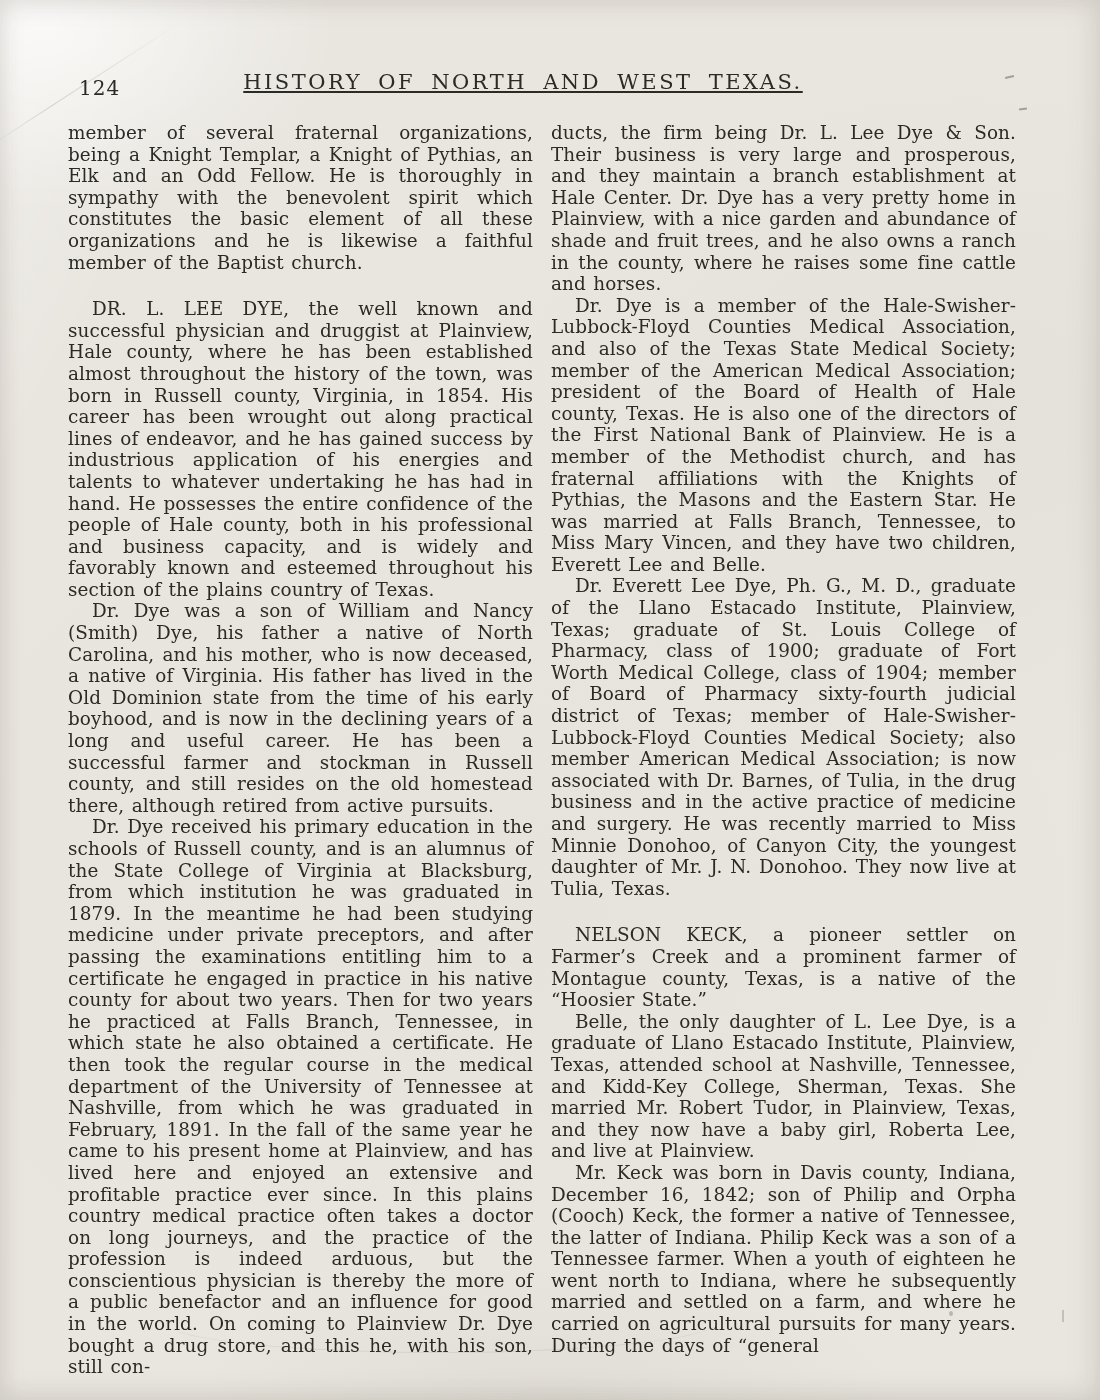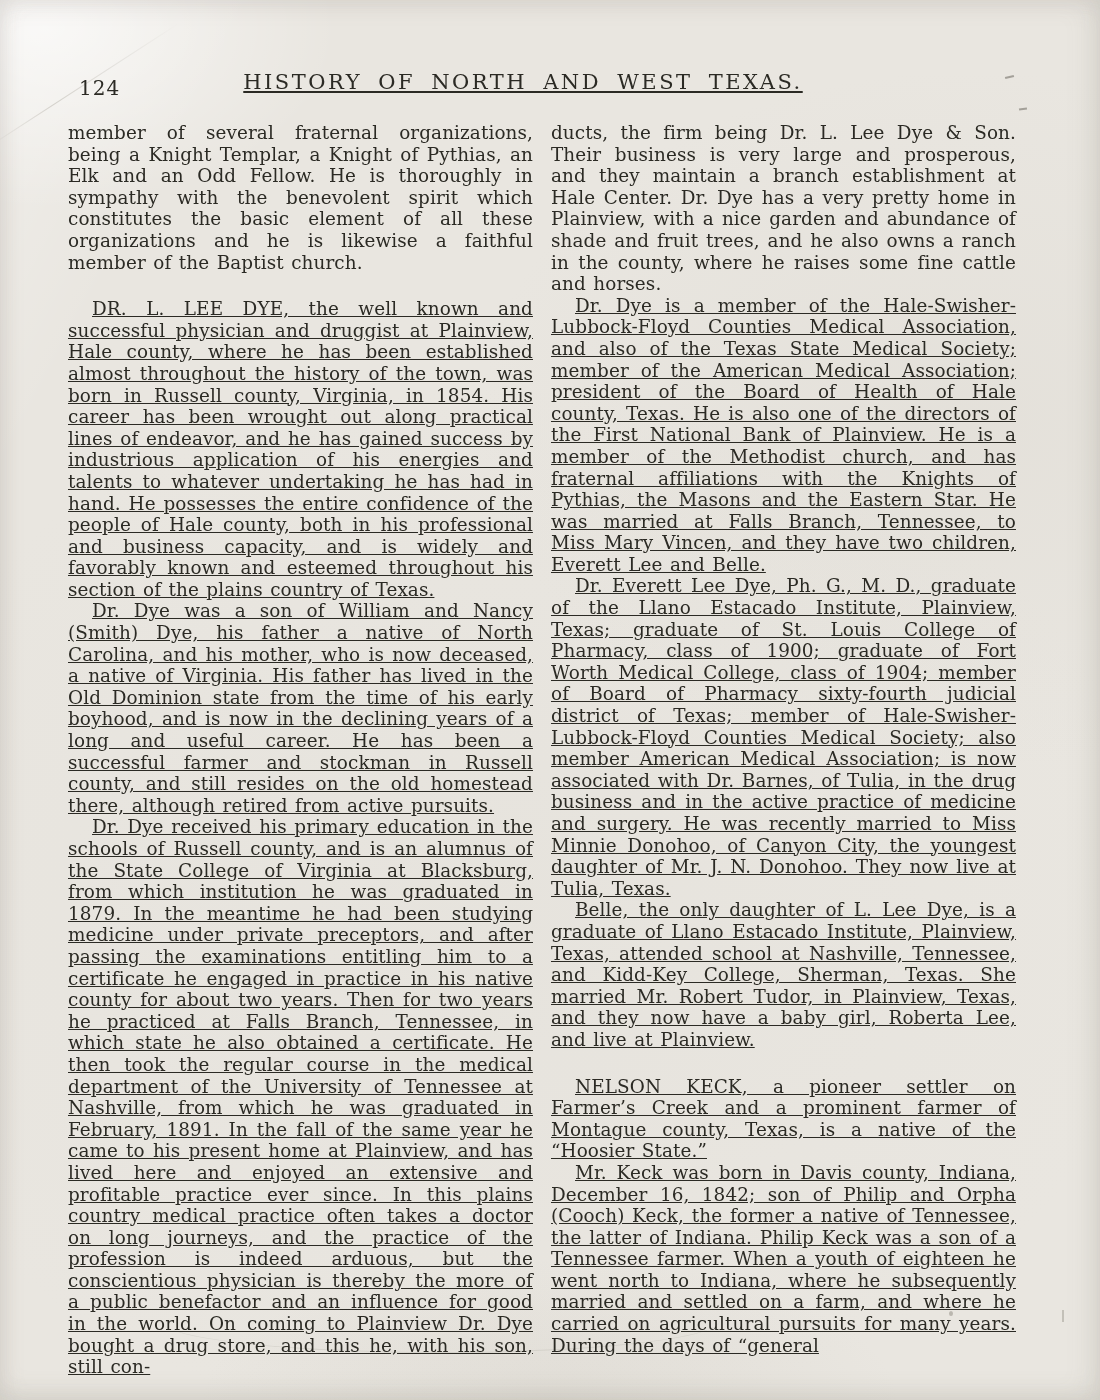--- a/index.html
+++ b/index.html
@@ -69,21 +69,21 @@
   .col p {
     margin: 0;
     font-size: 18.4px;
     line-height: 21.6px;
     text-align: justify;
     letter-spacing: 0.1px;
     word-spacing: 1.5px;
     hyphens: auto;
     -webkit-hyphens: auto;
   }
-  .col p.indent { text-indent: 24px; text-decoration: underline; }
+  .col p.indent { text-indent: 24px; }
   .col p.section-start { margin-top: 25px; }
 </style>
 </head>
 <body>
 
 <div class="crease"></div>
 <div class="scratch"></div>
 <div class="speck s1"></div>
 <div class="speck s2"></div>
 <div class="tick t1"></div>
@@ -99,17 +99,17 @@
   <div class="col">
     <p>member of several fraternal organizations, being a Knight Templar, a Knight of Pythias, an Elk and an Odd Fellow. He is thoroughly in sympathy with the benevolent spirit which constitutes the basic element of all these organizations and he is likewise a faithful member of the Baptist church.</p>
     <p class="indent section-start">DR. L. LEE DYE, the well known and successful physician and druggist at Plainview, Hale county, where he has been established almost throughout the history of the town, was born in Russell county, Virginia, in 1854. His career has been wrought out along practical lines of endeavor, and he has gained success by industrious application of his energies and talents to whatever undertaking he has had in hand. He possesses the entire confidence of the people of Hale county, both in his professional and business capacity, and is widely and favorably known and esteemed throughout his section of the plains country of Texas.</p>
     <p class="indent">Dr. Dye was a son of William and Nancy (Smith) Dye, his father a native of North Carolina, and his mother, who is now deceased, a native of Virginia. His father has lived in the Old Dominion state from the time of his early boyhood, and is now in the declining years of a long and useful career. He has been a successful farmer and stockman in Russell county, and still resides on the old homestead there, although retired from active pursuits.</p>
     <p class="indent">Dr. Dye received his primary education in the schools of Russell county, and is an alumnus of the State College of Virginia at Blacksburg, from which institution he was graduated in 1879. In the meantime he had been studying medicine under private preceptors, and after passing the examinations entitling him to a certificate he engaged in practice in his native county for about two years. Then for two years he practiced at Falls Branch, Tennessee, in which state he also obtained a certificate. He then took the regular course in the medical department of the University of Tennessee at Nashville, from which he was graduated in February, 1891. In the fall of the same year he came to his present home at Plainview, and has lived here and enjoyed an extensive and profitable practice ever since. In this plains country medical practice often takes a doctor on long journeys, and the practice of the profession is indeed arduous, but the conscientious physician is thereby the more of a public benefactor and an influence for good in the world. On coming to Plainview Dr. Dye bought a drug store, and this he, with his son, still con-</p>
   </div>
   <div class="col">
     <p>ducts, the firm being Dr. L. Lee Dye &amp; Son. Their business is very large and prosperous, and they maintain a branch establishment at Hale Center. Dr. Dye has a very pretty home in Plainview, with a nice garden and abundance of shade and fruit trees, and he also owns a ranch in the county, where he raises some fine cattle and horses.</p>
     <p class="indent">Dr. Dye is a member of the Hale-Swisher-Lubbock-Floyd Counties Medical Association, and also of the Texas State Medical Society; member of the American Medical Association; president of the Board of Health of Hale county, Texas. He is also one of the directors of the First National Bank of Plainview. He is a member of the Methodist church, and has fraternal affiliations with the Knights of Pythias, the Masons and the Eastern Star. He was married at Falls Branch, Tennessee, to Miss Mary Vincen, and they have two children, Everett Lee and Belle.</p>
     <p class="indent">Dr. Everett Lee Dye, Ph. G., M. D., graduate of the Llano Estacado Institute, Plainview, Texas; graduate of St. Louis College of Pharmacy, class of 1900; graduate of Fort Worth Medical College, class of 1904; member of Board of Pharmacy sixty-fourth judicial district of Texas; member of Hale-Swisher-Lubbock-Floyd Counties Medical Society; also member American Medical Association; is now associated with Dr. Barnes, of Tulia, in the drug business and in the active practice of medicine and surgery. He was recently married to Miss Minnie Donohoo, of Canyon City, the youngest daughter of Mr. J. N. Donohoo. They now live at Tulia, Texas.</p>
+    <p class="indent section-start">NELSON KECK, a pioneer settler on Farmer’s Creek and a prominent farmer of Montague county, Texas, is a native of the “Hoosier State.”</p>
     <p class="indent">Belle, the only daughter of L. Lee Dye, is a graduate of Llano Estacado Institute, Plainview, Texas, attended school at Nashville, Tennessee, and Kidd-Key College, Sherman, Texas. She married Mr. Robert Tudor, in Plainview, Texas, and they now have a baby girl, Roberta Lee, and live at Plainview.</p>
-    <p class="indent section-start">NELSON KECK, a pioneer settler on Farmer’s Creek and a prominent farmer of Montague county, Texas, is a native of the “Hoosier State.”</p>
     <p class="indent">Mr. Keck was born in Davis county, Indiana, December 16, 1842; son of Philip and Orpha (Cooch) Keck, the former a native of Tennessee, the latter of Indiana. Philip Keck was a son of a Tennessee farmer. When a youth of eighteen he went north to Indiana, where he subsequently married and settled on a farm, and where he carried on agricultural pursuits for many years. During the days of “general</p>
   </div>
 </div>
 
 </body></html>

